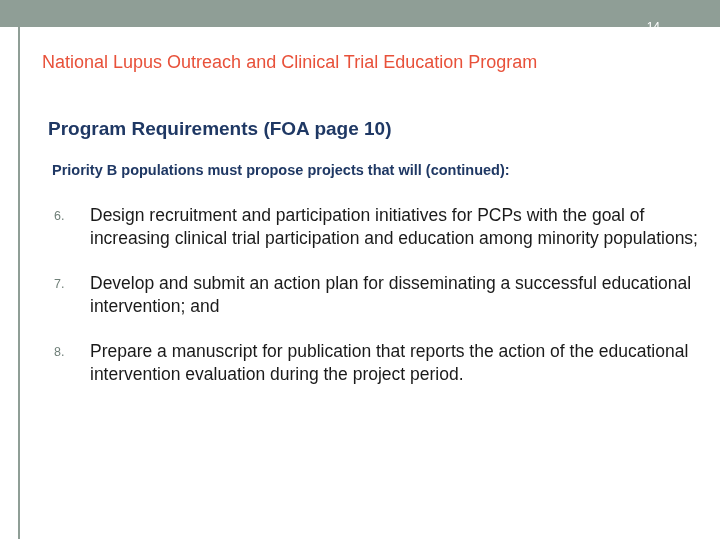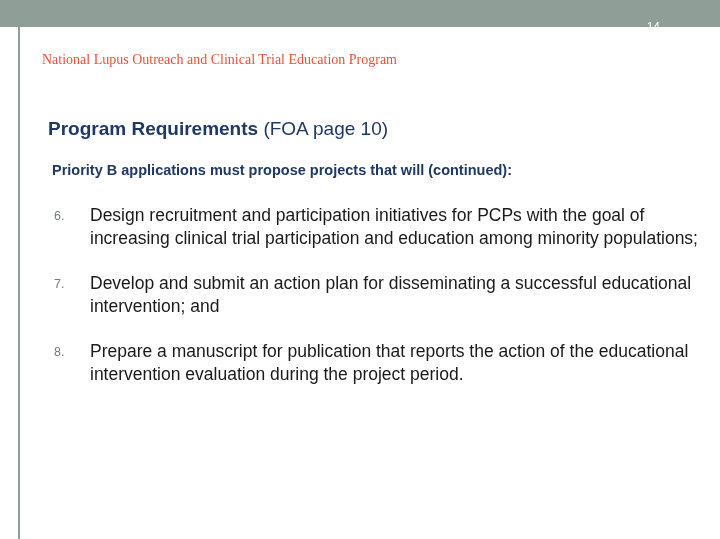--- a/index.html
+++ b/index.html
@@ -48,44 +48,44 @@
     width: 2px;
     height: 512px;
     background: #8f9e96;
   }
   
   .slide-title {
     position: absolute;
     top: 52px;
     left: 42px;
     width: 640px;
-    font-size: 14px;
+    font-size: 18px;
     color: #e8513a;
-    font-family: Liberation Serif, serif;
+    font-family: Liberation Sans, sans-serif;
     letter-spacing: 0px;
     white-space: nowrap;
   }
   
   .body-area {
     position: absolute;
     top: 118px;
     left: 48px;
     width: 650px;
   }
   .heading {
     font-size: 19px;
     color: #1f3864;
     font-family: "Liberation Sans", sans-serif;
     margin: 0 0 6px 0;
   }
   .heading .bold {
     font-weight: bold;
   }
   .heading .plain {
-    font-weight: normal;
+    font-weight: bold;
   }
   .subheading {
     font-size: 14.5px;
     font-weight: bold;
     color: #1f3864;
     font-family: "Liberation Sans", sans-serif;
     margin: 22px 0 0 4px;
   }
   .list {
     margin: 26px 0 0 0;
@@ -126,21 +126,21 @@
   <div class="left-rule"></div>
 
   <div class="slide-title">National Lupus Outreach and Clinical Trial Education Program</div>
 
   <div class="body-area">
 
     <div class="heading">
       <span class="bold">Program Requirements</span><span class="plain"> (FOA page 10)</span>
     </div>
 
-    <div class="subheading">Priority B applications must propose projects that will (continued):</div>
+    <div class="subheading">Priority B populations must propose projects that will (continued):</div>
 
     <ul class="list">
       <li class="list-item">
         <span class="marker">6.</span>
         <span class="text">Design recruitment and participation initiatives for PCPs with the goal of increasing clinical trial participation and education among minority populations;</span>
       </li>
       <li class="list-item">
         <span class="marker">7.</span>
         <span class="text">Develop and submit an action plan for disseminating a successful educational intervention; and</span>
       </li>

